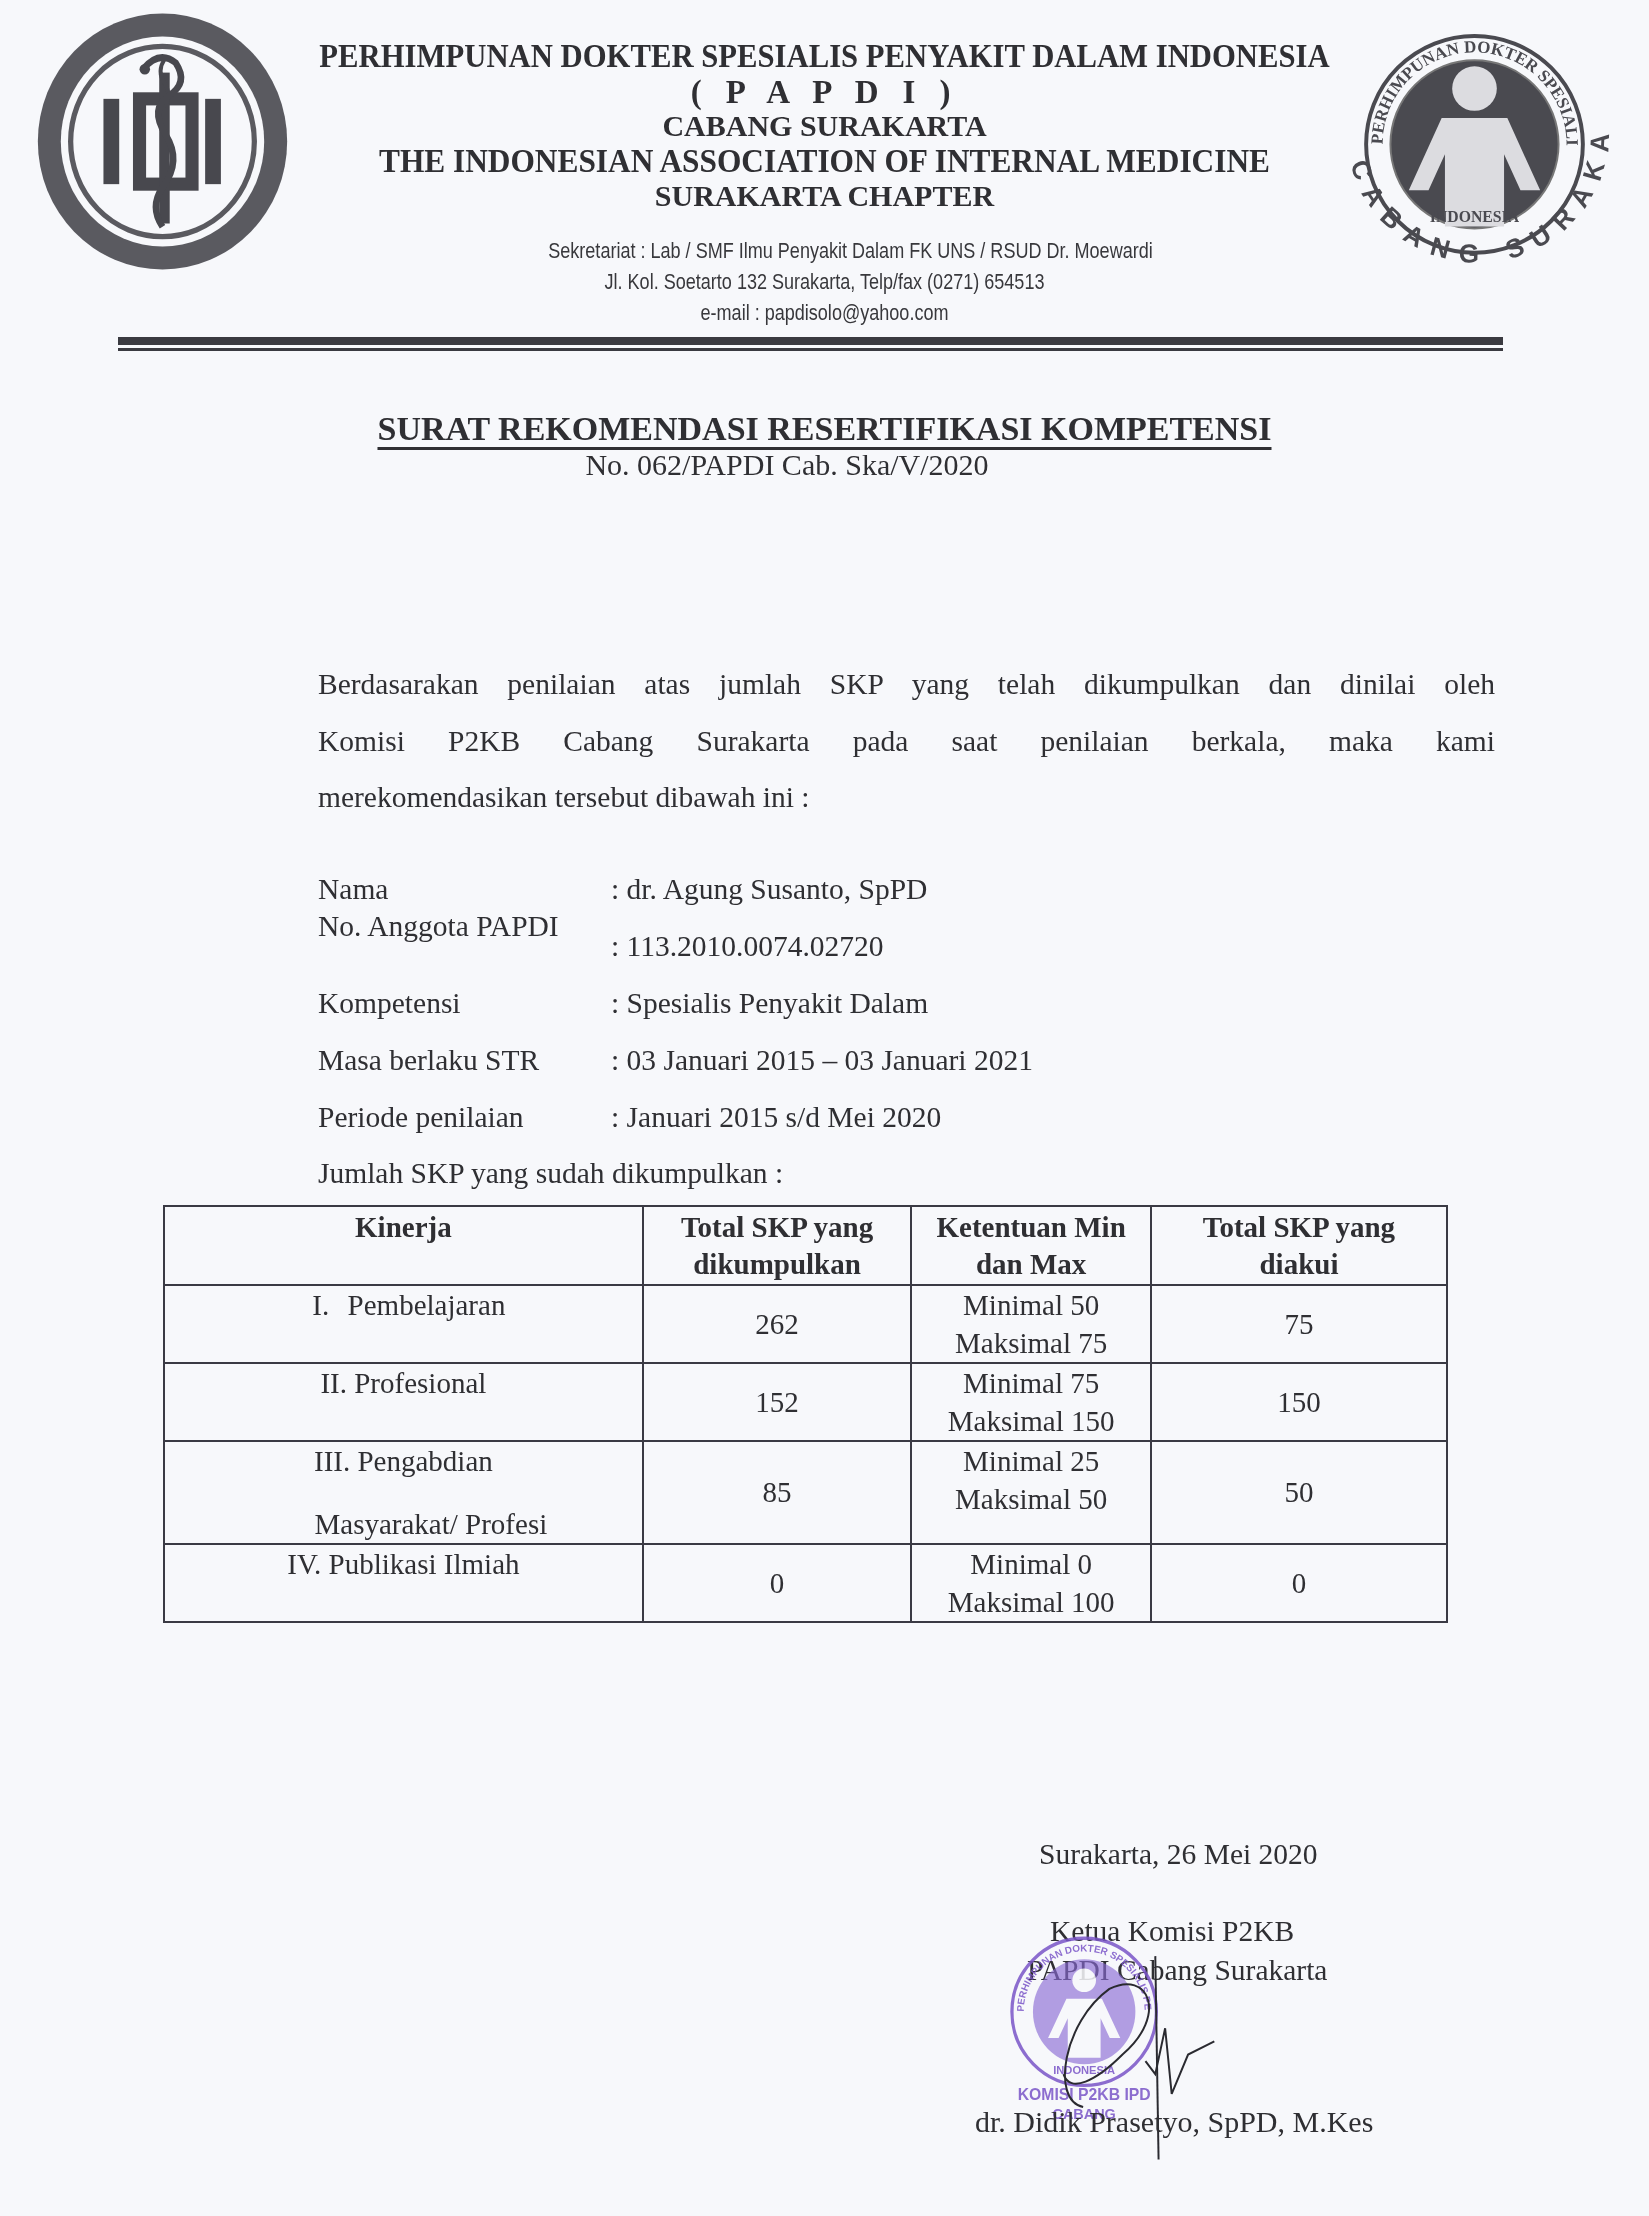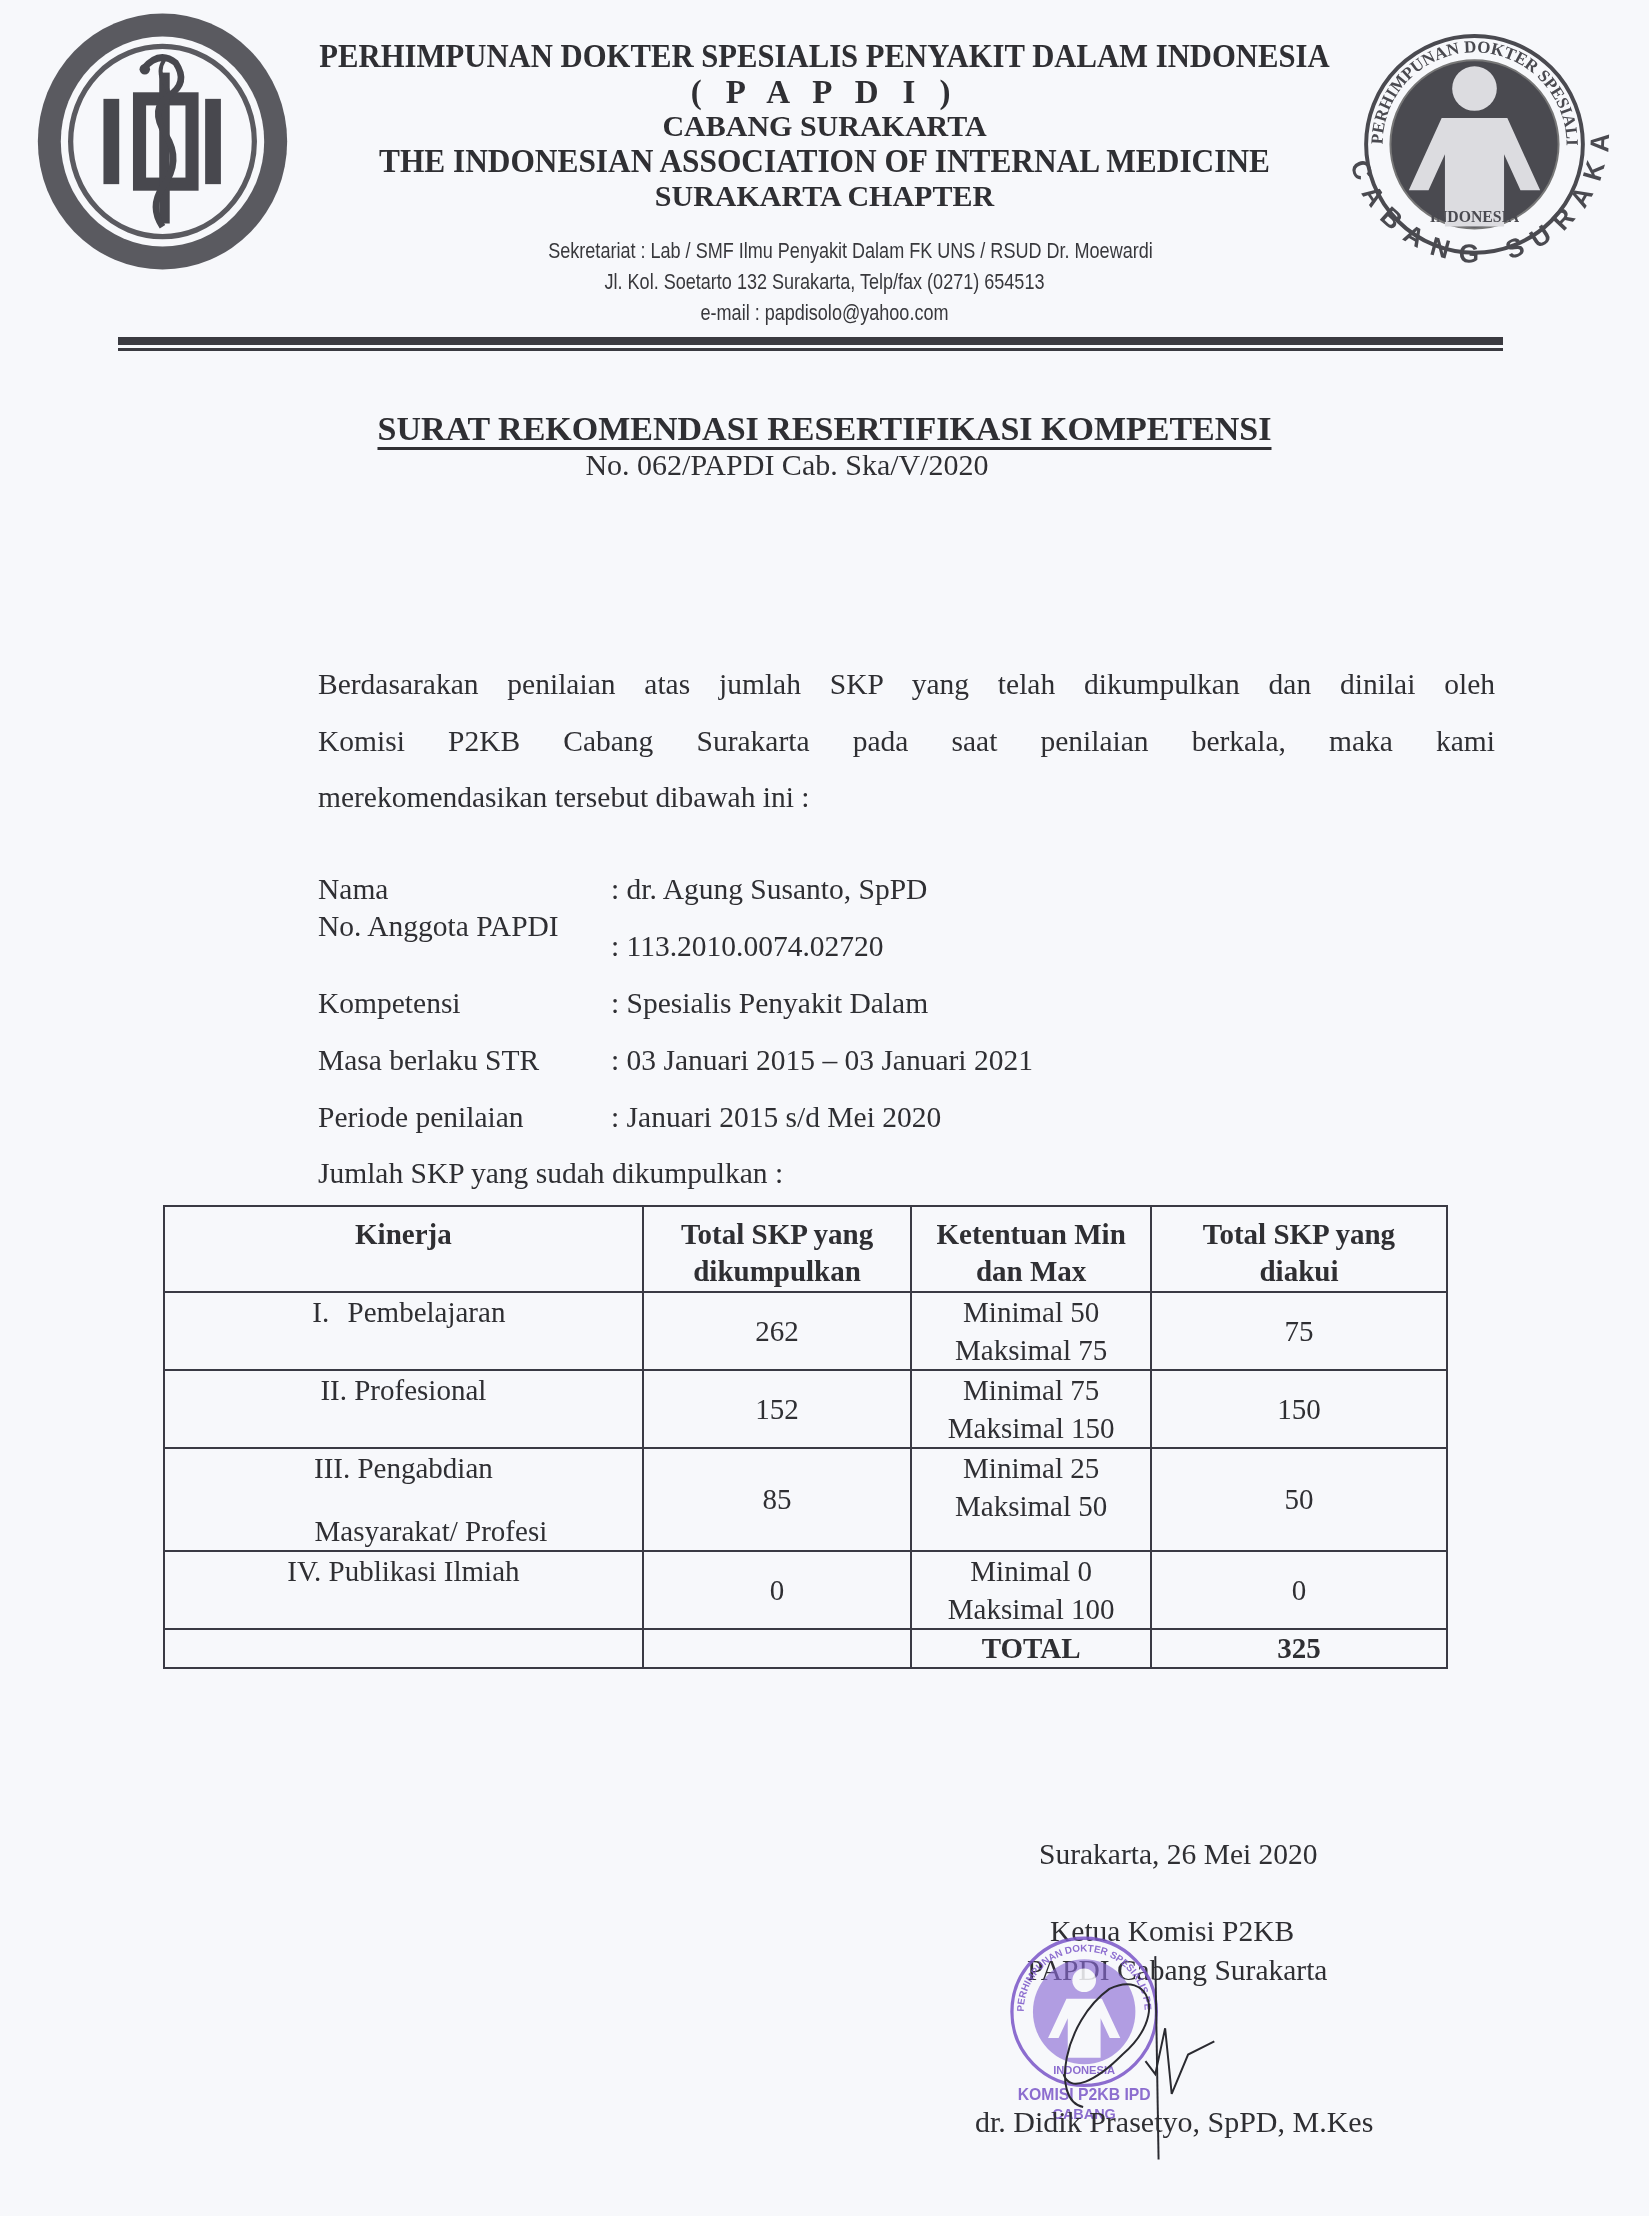--- a/index.html
+++ b/index.html
@@ -31,21 +31,21 @@
   .para { left:318px; width:1177px; font-size:29.5px; text-align:justify; text-align-last:justify; white-space:nowrap; }
   .para-last { text-align-last:left; }
   .p1 { top:668px; } .p2 { top:725px; } .p3 { top:781px; }
 
   .info-label { left:318px; font-size:29.5px; white-space:nowrap; }
   .info-val { left:611px; font-size:29.5px; white-space:nowrap; }
 
   table.skp { position:absolute; left:163px; top:1205px; width:1285px; border-collapse:collapse;
               font-size:29px; }
   table.skp td, table.skp th { border:2px solid #3a3a44; padding:0 7.9px; vertical-align:top; }
-  table.skp th { font-weight:bold; text-align:center; line-height:37px; padding-top:9px; height:75px; }
+  table.skp th { font-weight:bold; text-align:center; line-height:37px; padding-top:2px; height:75px; }
   table.skp td.kinerja { text-align:center; line-height:38px;font-family:Liberation Serif, serif; }
   table.skp td.num { text-align:center; vertical-align:middle; }
   table.skp td.range { text-align:center; line-height:38px; }
   table.skp tr.data td { height:74px; }
   table.skp tr.total td { height:37px; font-weight:bold; text-align:center; vertical-align:middle; }
   .indent { padding-left:55px; display:block;margin-top:25px; }
   .roman { display:inline-block; min-width:39px; }
 
   .date { left:1039px; top:1838px; font-size:29.5px; white-space:nowrap; }
   .sig1 { left:1050px; top:1915px; font-size:29.5px; white-space:nowrap; }
@@ -150,26 +150,20 @@
     <td class="num">85</td>
     <td class="range"><span>Minimal 25</span><br><span>Maksimal 50</span></td>
     <td class="num">50</td>
   </tr>
   <tr class="data">
     <td class="kinerja"><span>IV.</span> <span>Publikasi Ilmiah</span></td>
     <td class="num">0</td>
     <td class="range"><span>Minimal 0</span><br><span>Maksimal 100</span></td>
     <td class="num">0</td>
   </tr>
-  <tr class="total">
-    <td></td>
-    <td></td>
-    <td>TOTAL</td>
-    <td>325</td>
-  </tr>
 </tbody>
   </table>
 
 <div class="abs date">Surakarta, 26 Mei 2020</div>
 <div class="abs sig1">Ketua Komisi P2KB</div>
 <div class="abs sig2">PAPDI Cabang Surakarta</div>
 
 <svg class="abs stamp" viewBox="0 0 245 300">
   <defs>
     <path id="stampRing" d="M 30 120 A 92 92 0 1 1 214 120"></path>

